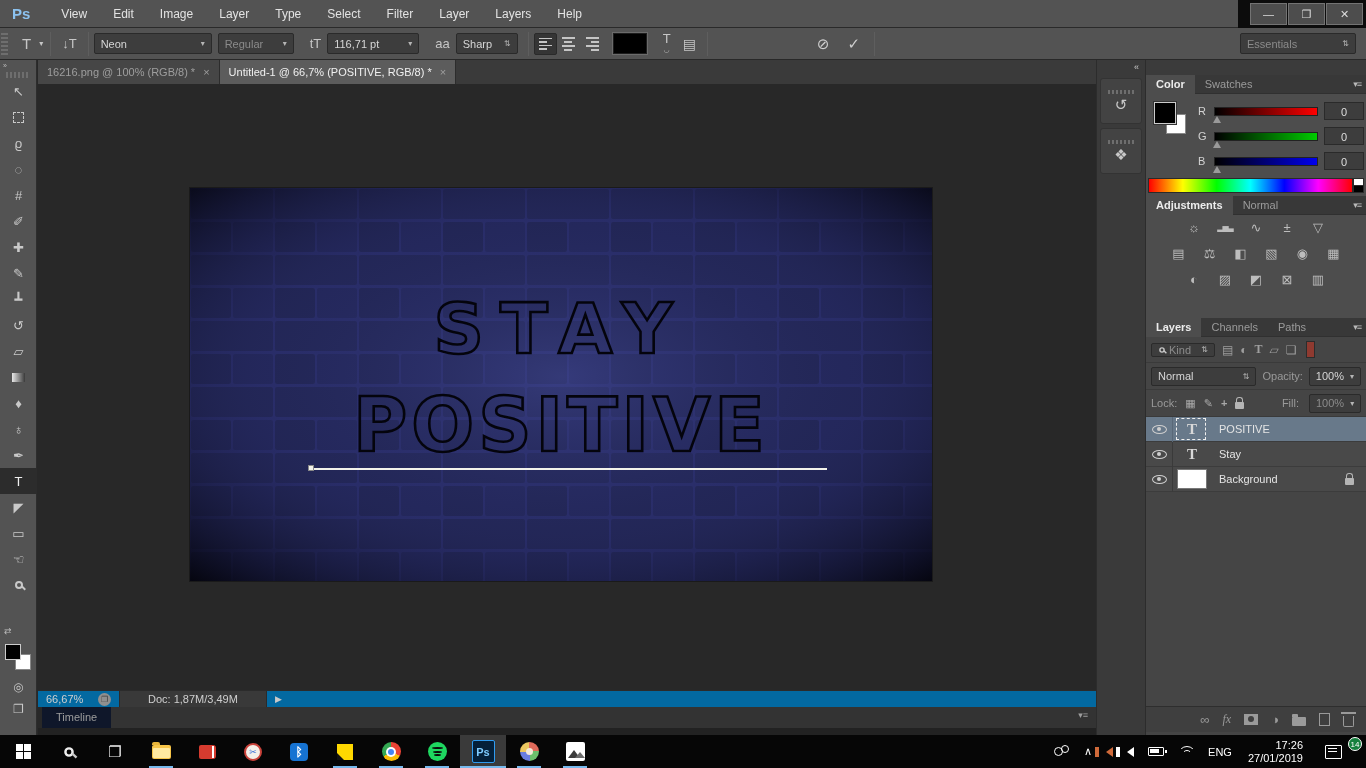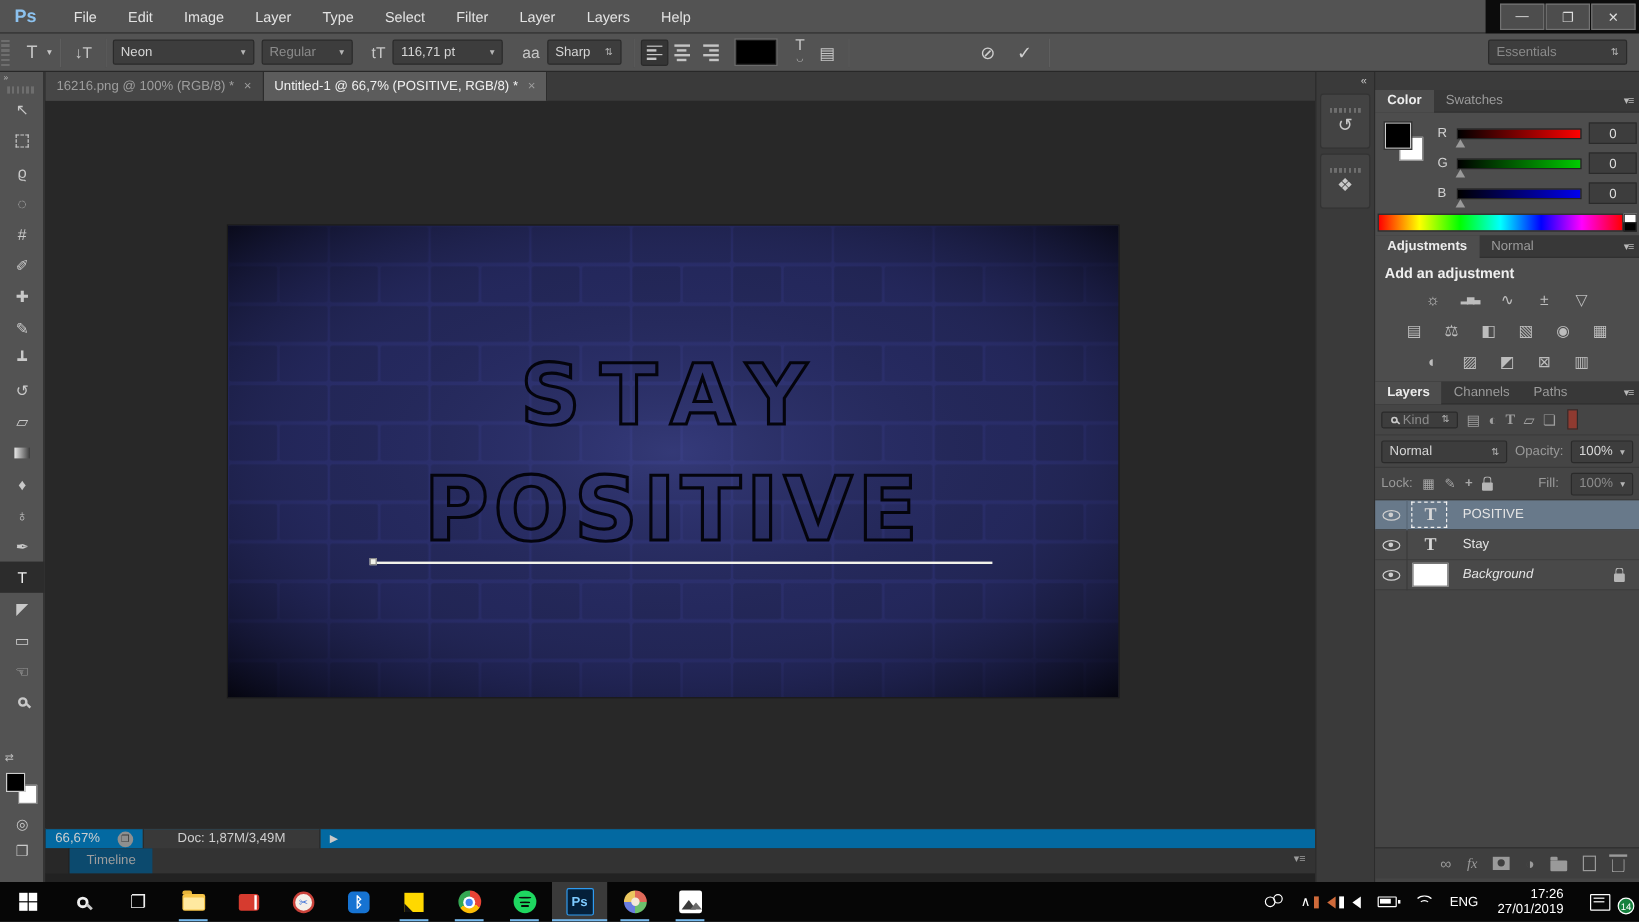--- a/index.html
+++ b/index.html
@@ -57,21 +57,21 @@
 #underline{position:absolute;left:120px;top:280px;width:517px;height:2px;background:#f2f2ea}
 #uhandle{position:absolute;left:118px;top:277px;width:6px;height:6px;background:#f2f2ea;border:1px solid #888}
 
 #statusbar{position:absolute;left:0;top:630px;width:1058px;height:17px;background:#0369a1;border-top:1px solid #2b2b2b;display:flex;align-items:center;font-size:11px;color:#cfcfcf}
 #zoomfield{width:52px;text-align:left;padding-left:8px}
 #syncicon{width:13px;height:13px;border-radius:50%;background:#8f8f8f;color:#3d3d3d;font-size:8px;display:flex;align-items:center;justify-content:center;margin:0 8px}
 #docsizes{background:#393939;border-left:1px solid #2b2b2b;border-right:1px solid #2b2b2b;height:17px;line-height:17px;padding:0 28px}
 #playbtn{padding:0 8px;font-size:9px;color:#c9c9c9}
 #timelinebar{position:absolute;left:0;top:647px;width:1058px;height:21px;background:#333}
 #tl-corner{position:absolute;left:0;top:0;width:20px;height:21px;background:#282828;border-right:1px solid #222}
-#tl-tab{position:absolute;left:20px;top:0;height:21px;padding:0 14px;background:#0c4a6e;color:#9d9d9d;font-size:11px;line-height:21px}
+#tl-tab{position:absolute;left:4px;top:0;height:21px;padding:0 14px;background:#0f172a;color:#9d9d9d;font-size:11px;line-height:21px}
 #tl-menu{position:absolute;right:8px;top:3px;color:#9d9d9d;font-size:9px}
 #gapstrip{position:absolute;left:0;top:668px;width:1058px;height:7px;background:#222}
 
 #minidock{position:absolute;left:1096px;top:60px;width:50px;height:675px;background:#3a3a3a;border-left:1px solid #2c2c2c;border-right:1px solid #2c2c2c}
 #minidock .exp{text-align:right;color:#c9c9c9;font-size:9px;padding:2px 6px}
 .dockbtn{width:42px;margin:4px auto 0;height:46px;background:#434343;border:1px solid #333;border-radius:3px;display:flex;flex-direction:column;align-items:center;justify-content:center;gap:3px}
 .dockbtn .dgrip{width:26px;height:4px;background:repeating-linear-gradient(to right,#6e6e6e 0 2px,transparent 2px 4px)}
 .dockbtn .dg{color:#c8c8c8;font-size:15px;line-height:15px}
 
 #rightdock{position:absolute;left:1146px;top:60px;width:220px;height:675px;background:#3b3b3b}
@@ -180,28 +180,28 @@
 .spk.orange::before{background:#cf6a3a}
 .batic{width:16px;height:9px;border:1.5px solid #fff;border-radius:1px;position:relative}
 .batic::before{content:"";position:absolute;left:1px;top:1px;width:9px;height:4px;background:#fff}
 .batic::after{content:"";position:absolute;right:-4px;top:2px;width:2px;height:3px;background:#fff}
 .wifiic{width:16px;height:12px;position:relative;overflow:hidden}
 .wifiic::before{content:"";position:absolute;left:0;top:0;width:16px;height:16px;border:1.5px solid #fff;border-radius:50%;clip-path:polygon(50% 50%,0 0,100% 0)}
 .wifiic::after{content:"";position:absolute;left:4px;top:4px;width:8px;height:8px;border:1.5px solid #fff;border-radius:50%;clip-path:polygon(50% 50%,0 0,100% 0)}
 .clockcol{display:flex;flex-direction:column;align-items:flex-end;line-height:13px;padding:0 9px;color:#fff;font-size:11px}
 .notific{width:17px;height:14px;border:1.5px solid #fff;border-radius:1px;position:relative;margin:0 10px 0 6px}
 .notific::before{content:"";position:absolute;left:2px;top:2px;width:9px;height:1.5px;background:#fff;box-shadow:0 3px 0 #fff}
-.badge{position:absolute;right:4px;bottom:6px;width:14px;height:14px;border-radius:50%;background:#15803d;border:1px solid #fff;color:#fff;font-size:8px;display:flex;align-items:center;justify-content:center}
+.badge{position:absolute;right:4px;bottom:17px;width:14px;height:14px;border-radius:50%;background:#15803d;border:1px solid #fff;color:#fff;font-size:8px;display:flex;align-items:center;justify-content:center}
 </style>
 </head>
 <body>
 
 <div id="menubar">
   <span id="pslogo">Ps</span>
-  <span class="mi">File</span>
+  <span class="mi">View</span>
   <span class="mi">Edit</span>
   <span class="mi">Image</span>
   <span class="mi">Layer</span>
   <span class="mi">Type</span>
   <span class="mi">Select</span>
   <span class="mi">Filter</span>
   <span class="mi">Layer</span>
   <span class="mi">Layers</span>
   <span class="mi">Help</span>
   <div id="winctrl">
@@ -442,21 +442,20 @@
     </div>
   </div>
 
   <div id="adjpanel">
     <div class="ptabs">
       <div class="ptab on">Adjustments</div>
       <div class="ptab">Normal</div>
       <div class="pmenu">▾≡</div>
     </div>
     <div class="pbody" style="height:103px">
-      <div id="adj-head">Add an adjustment</div>
       <div class="adjrow">
         <span class="adjic">☼</span>
         <span class="adjic sm">▂▅▃</span>
         <span class="adjic">∿</span>
         <span class="adjic">±</span>
         <span class="adjic">▽</span>
       </div>
       <div class="adjrow">
         <span class="adjic">▤</span>
         <span class="adjic">⚖</span>
@@ -540,21 +539,21 @@
         </div>
       <span class="lname">Stay</span>
     </div>
     <div class="lrow">
       <div class="eyecell">
           <span class="eye"></span>
         </div>
       <div class="lthumb">
           <span class="bgthumb"></span>
         </div>
-      <span class="lname" style="font-style:italic">Background</span>
+      <span class="lname" style="">Background</span>
       <span class="padlock rowlock"></span>
     </div>
 
     <div id="lay-bottom">
       <span class="bic">∞</span>
       <span class="bic fxic">fx</span>
       <span class="bic">
           <span class="maskic"></span>
         </span>
       <span class="bic">◑</span>

